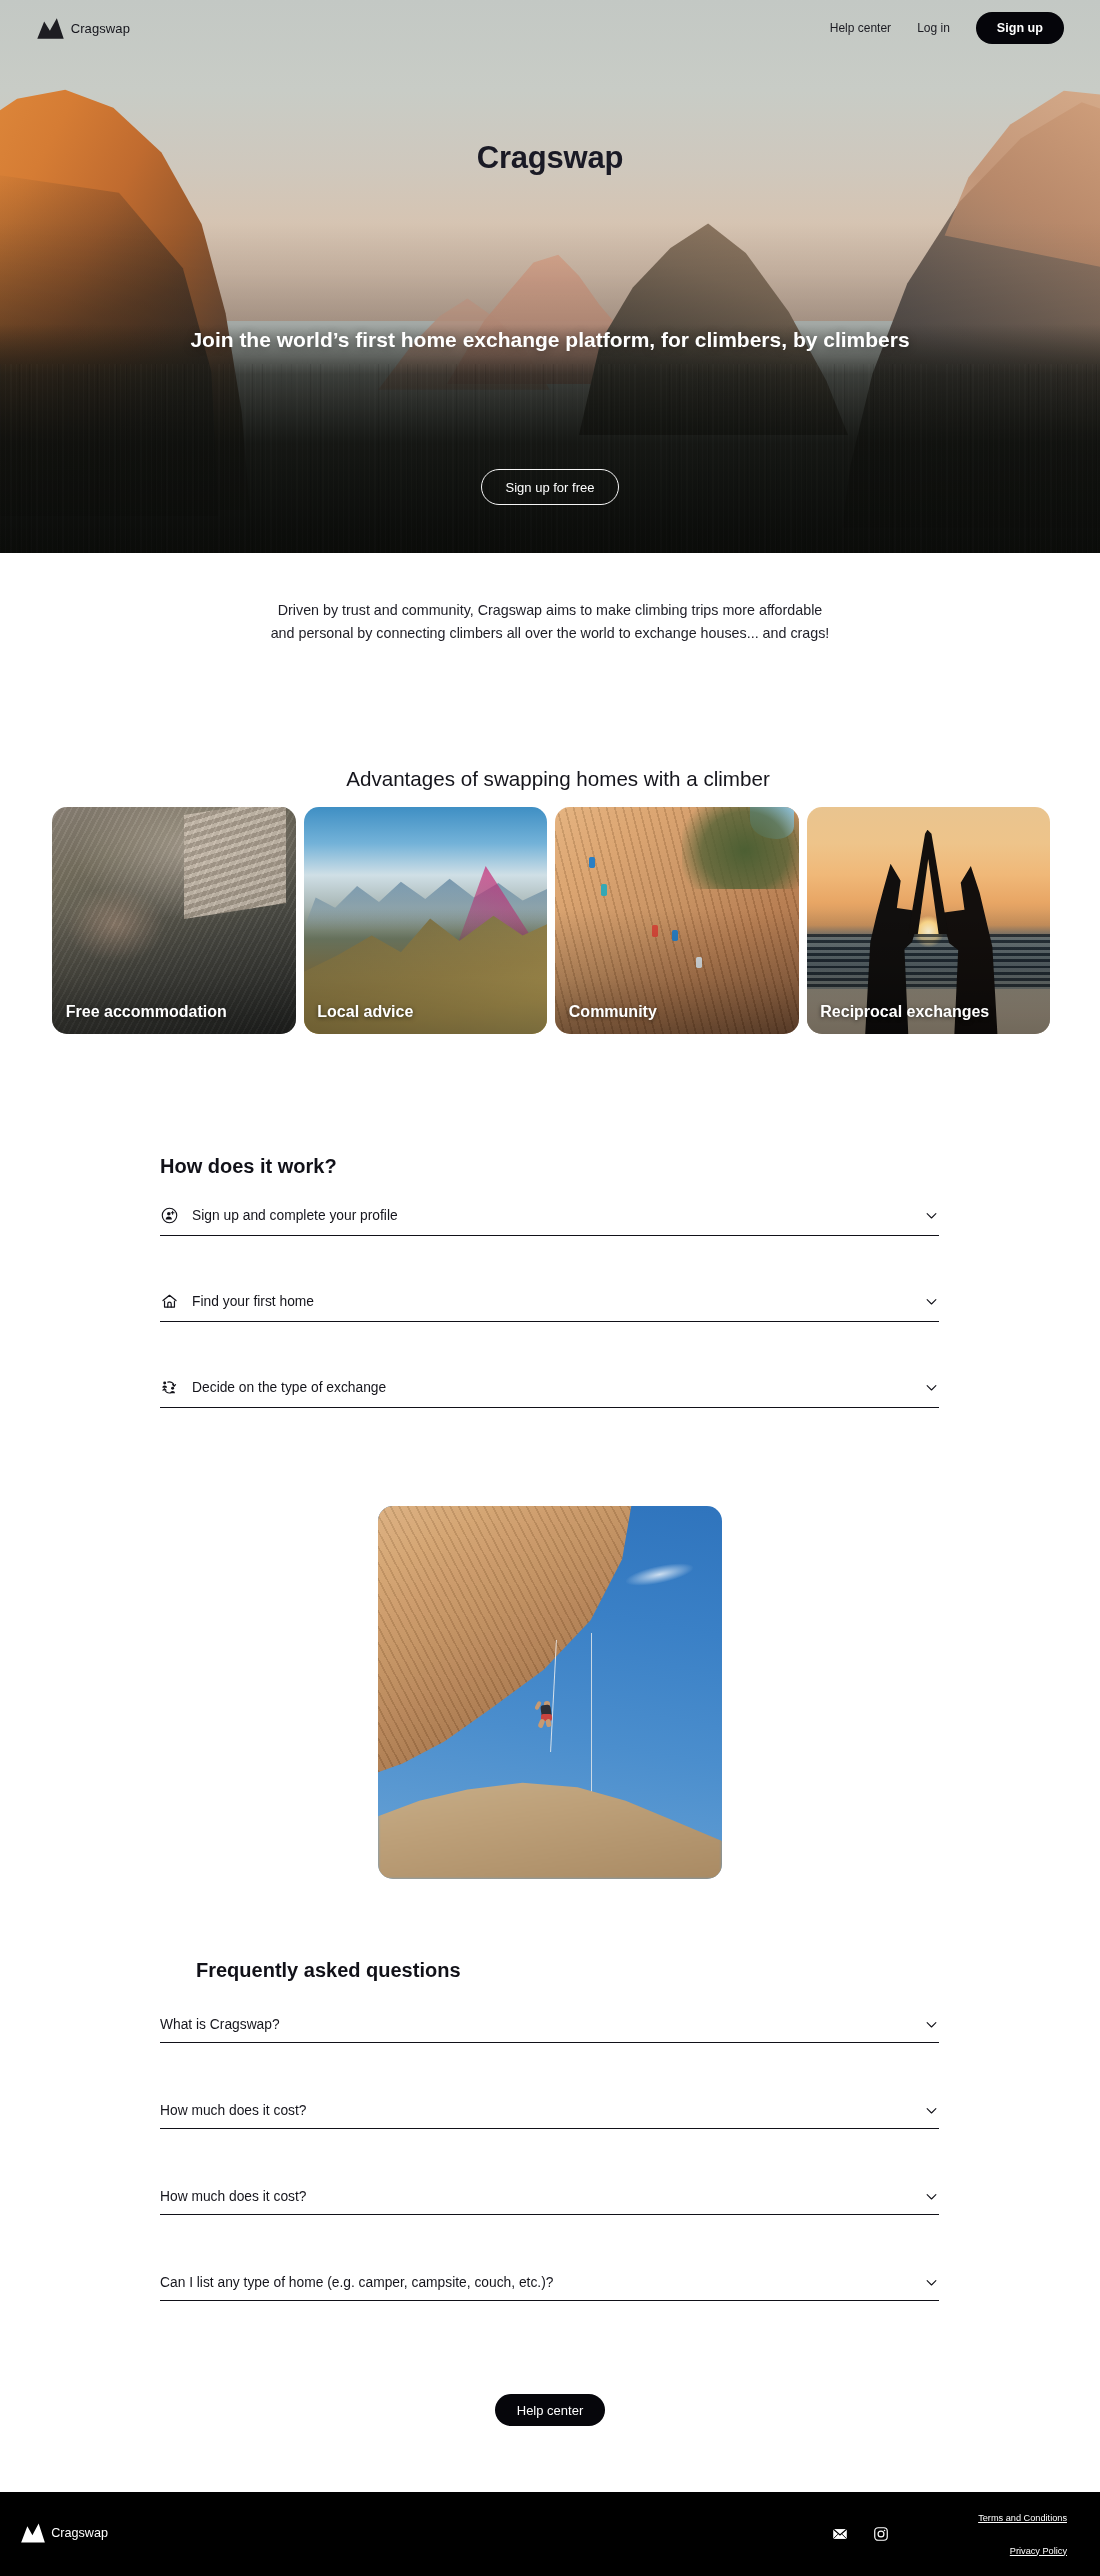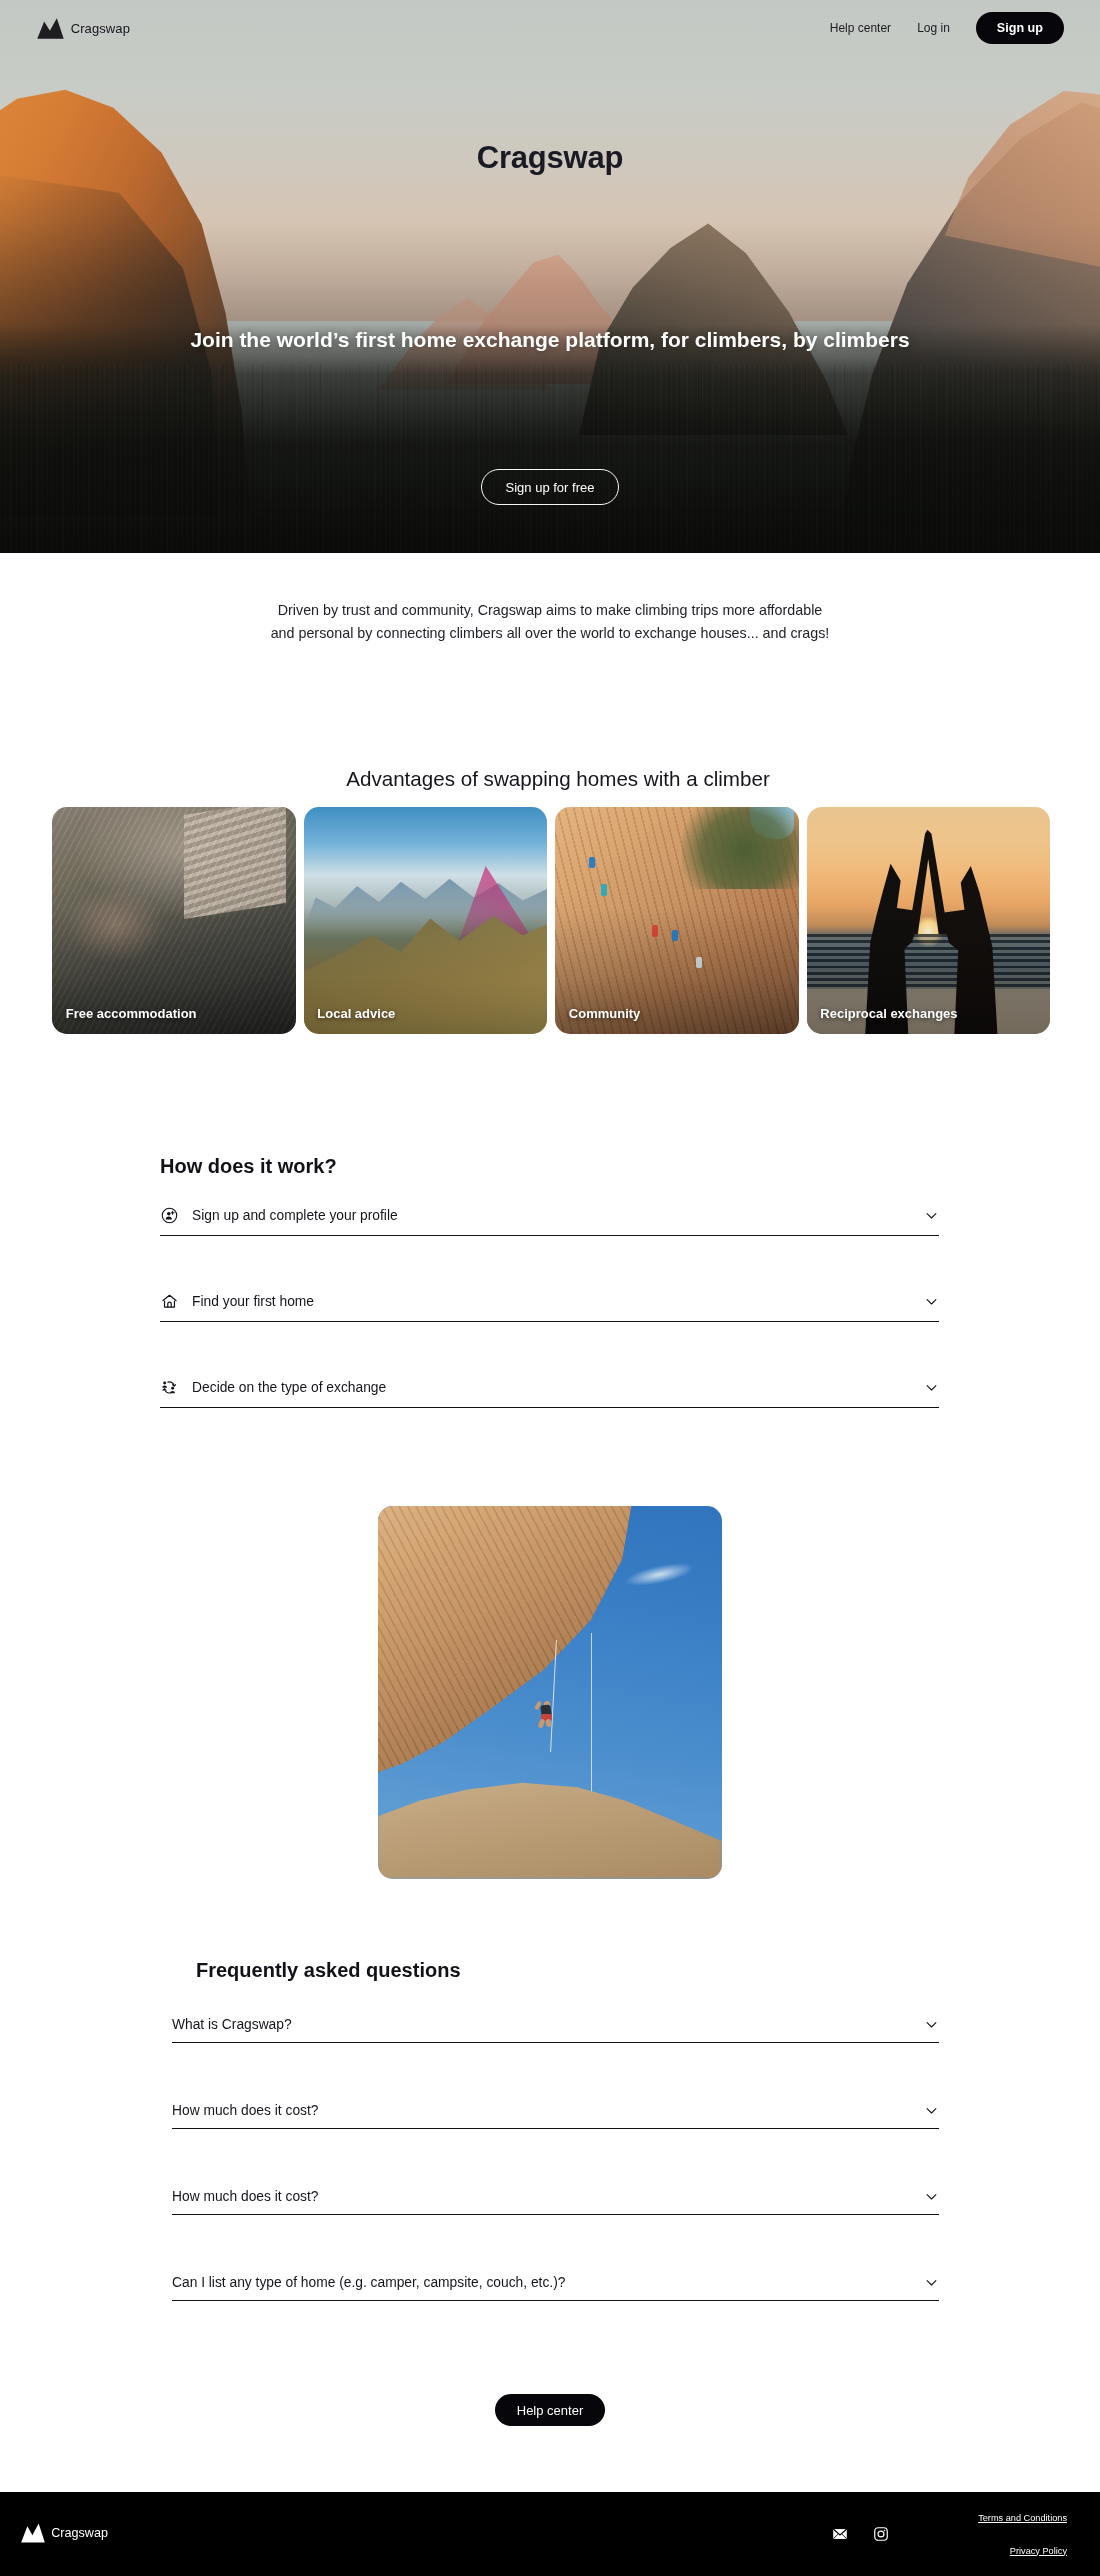--- a/index.html
+++ b/index.html
@@ -131,21 +131,21 @@
   .card {
     position:relative; width:245px; height:227px; border-radius:15px; overflow:hidden;
   }
   .card-img { position:absolute; inset:0; }
   .card-scrim {
     position:absolute; left:0; bottom:0; width:100%; height:55%;
     background:linear-gradient(180deg, rgba(0,0,0,0) 0%, rgba(0,0,0,.18) 55%, rgba(0,0,0,.42) 100%);
   }
   .card-label {
     position:absolute; left:13.8px; bottom:12.6px; right:10.3px;
-    font-size:13px; font-weight:700; color:#ffffff;
+    font-size:16px; font-weight:700; color:#ffffff;
     text-shadow:0 1.1px 4.6px rgba(0,0,0,.62);
   }
   
   .img-bed {
     background:
       radial-gradient(ellipse 172px 103px at 58% 18%, rgba(214,200,186,.55) 0%, rgba(0,0,0,0) 70%),
       linear-gradient(155deg,#8d8378 0%, #76705f 22%, #5e5b50 42%, #4a4a43 62%, #3b3c38 82%, #2e302d 100%);
   }
   .img-bed::after{
     content:""; position:absolute; inset:0;
@@ -320,21 +320,21 @@
 
   
   .faq-title {
     position:absolute; top:1959px; left:160px;
     font-size:20px; font-weight:700; color:#111118;margin-left:36px;
   }
   .faq-list { position:absolute; top:2013px; left:160px; width:779px; }
   .faq-row { position:relative; height:86px; }
   .faq-inner {
     display:flex; align-items:center; height:30px;
-    padding-bottom:6.9px; border-bottom:1.4px solid #111118;margin-left:12px;
+    padding-bottom:6.9px; border-bottom:1.4px solid #111118;
   }
   .faq-q { font-size:13.8px; color:#15151c; }
 
   
   .help-cta-wrap { position:absolute; top:2394px; left:0; width:1100px; text-align:center; }
   .btn-help {
     background:#06060b; color:#ffffff; border:none; border-radius:18.3px;
     padding:8.6px 22px; font-size:13px;
     font-family:"Liberation Sans", sans-serif; cursor:pointer;
   }

